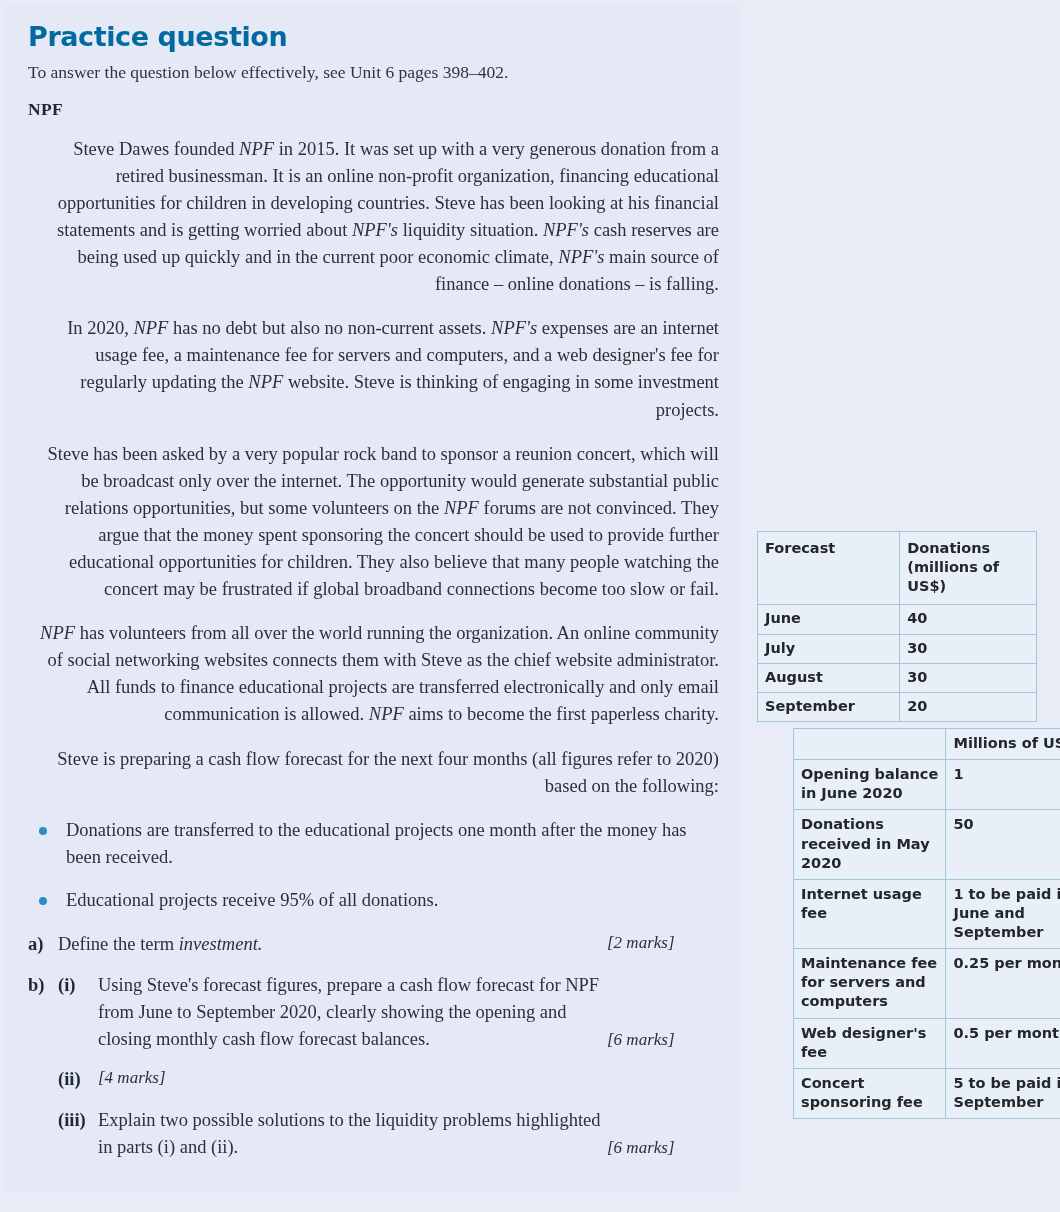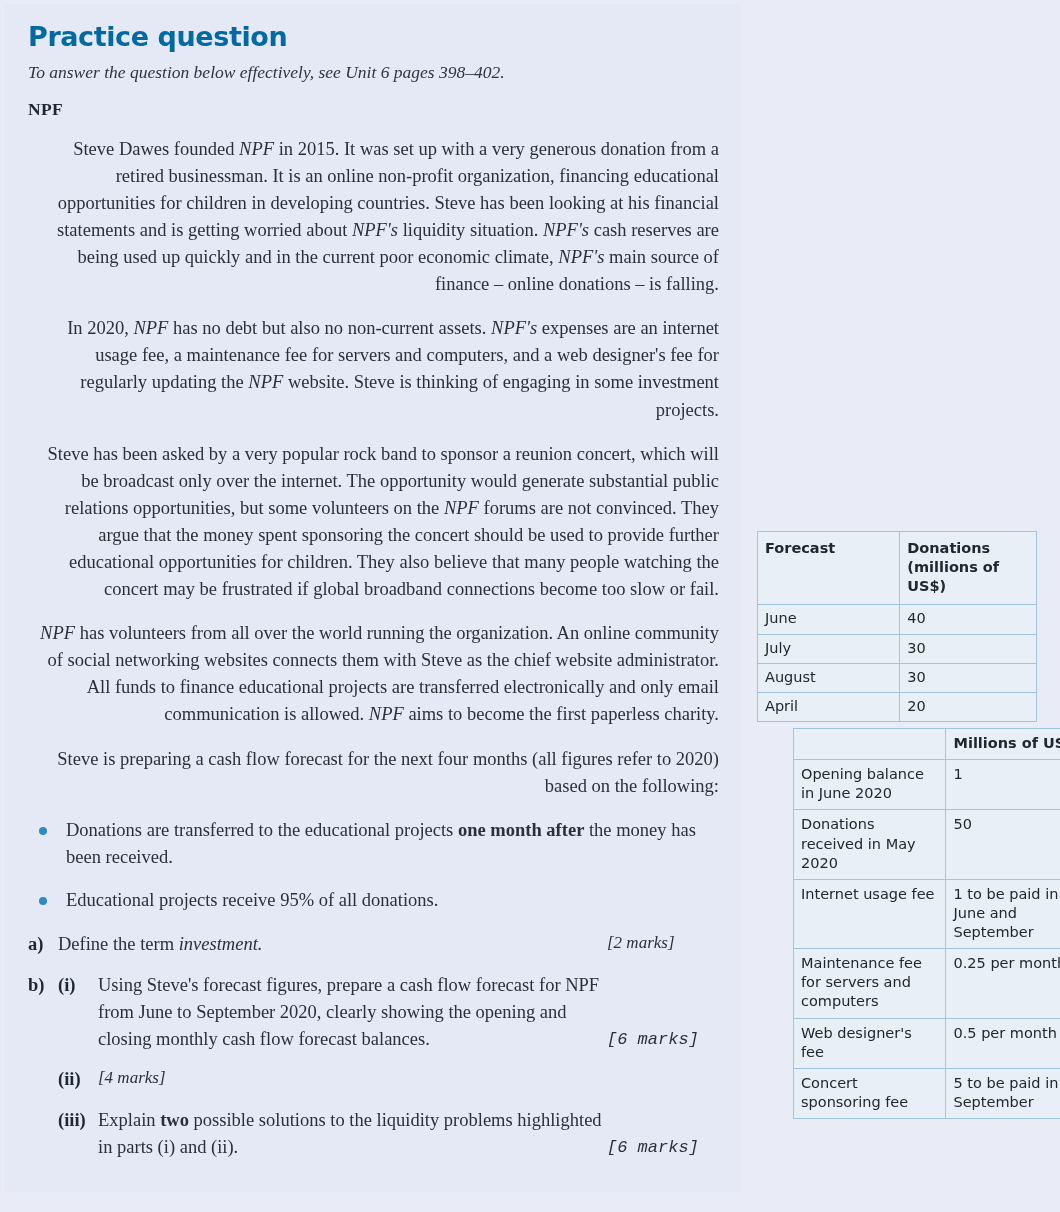--- a/index.html
+++ b/index.html
@@ -51,21 +51,20 @@
     font-weight: bold;
     font-size: 27px;
     letter-spacing: -0.4px;
     color: #0369a1;
     margin: 4px 0 10px 0;
     line-height: 1.1;
   }
 
   .instruction {
     font-family: "Liberation Serif", serif;
-    font-style: italic;
     font-size: 17.5px;
     color: #2e3440;
     margin: 0 0 16px 0;
   }
 
   .case-title {
     font-family: "Liberation Serif", serif;
     font-weight: bold;
     font-size: 17.5px;
     color: #1f2733;
@@ -75,21 +74,21 @@
 
   p.body-text {
     font-size: 18.5px;
     line-height: 1.465;
     color: #2b3038;
     margin: 0 0 17px 0;
     text-align: right;
   }
 
   em.term { font-style: italic; }
-  strong.bold { font-weight: bold; text-align: center; }
+  strong.bold { font-weight: normal; text-align: center; }
 
   
   ul.bullets {
     list-style: none;
     margin: 0 0 4px 0;
     padding: 0;
   }
   ul.bullets li {
     position: relative;
     padding-left: 38px;
@@ -135,21 +134,21 @@
   .q-marks {
     flex: 0 0 auto;
     width: 112px;
     text-align: left;
     font-size: 17px;
     font-style: italic;
     color: #2b3038;
     line-height: 1.45;
     white-space: nowrap;
   }
-  .q-marks.bottom-aligned { align-self: flex-end; font-family: Liberation Mono, monospace; }
+  .q-marks.bottom-aligned { align-self: flex-end; }
 
   
   .table-wrap {
     position: absolute;
     font-family: "DejaVu Sans", sans-serif;
   }
   #forecast-table-wrap { left: 757px; top: 531px; width: 280px; }
   #figures-table-wrap  { left: 757px; top: 728px; width: 300px; margin-left: 36px; }
 
   table.data-table {
@@ -159,21 +158,21 @@
     padding-left: 40px;
   }
   table.data-table td, table.data-table th {
     border: 1px solid #9fc6dc;
     padding: 5px 7px 6px 7px;
     font-size: 14.5px;
     color: #22272e;
     vertical-align: top;
     line-height: 1.32;
     text-align: left;
-    font-weight: normal;
+    font-weight: bold;
     background: #e9eff6;
   }
   table.data-table th {
     font-weight: bold;
   }
   .col-label { width: 51%; }
   .num-center { text-align: center; }
   .cell-tall { height: 38px; }
 
   #forecast-table th { padding-top: 7px; padding-bottom: 8px; }
@@ -297,21 +296,21 @@
       </tr>
       <tr>
         <td>July</td>
         <td class="num-center">30</td>
       </tr>
       <tr>
         <td>August</td>
         <td class="num-center">30</td>
       </tr>
       <tr>
-        <td>April</td>
+        <td>September</td>
         <td class="num-center">20</td>
       </tr>
     </tbody>
   </table>
 </div>
 
 <div class="table-wrap" id="figures-table-wrap">
   <table class="data-table" id="figures-table">
     <thead>
       <tr>

